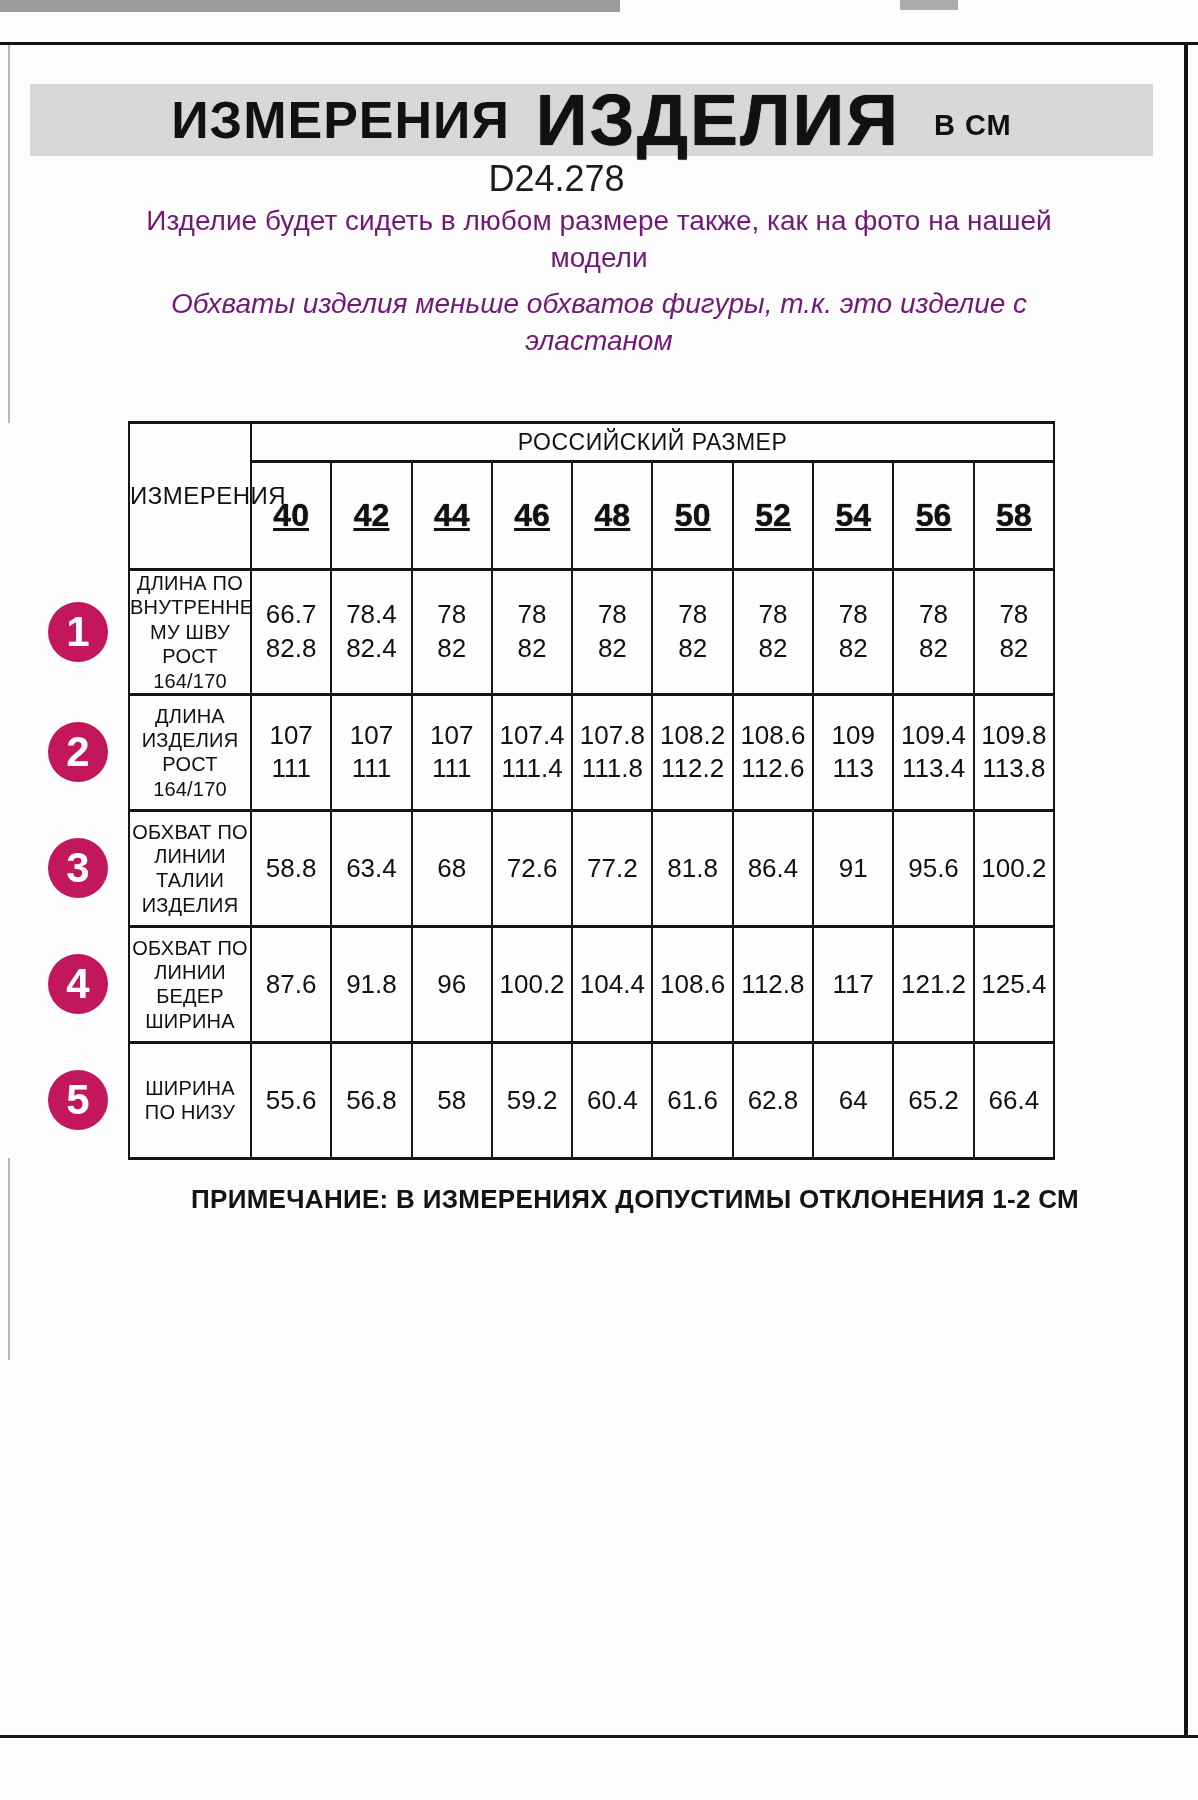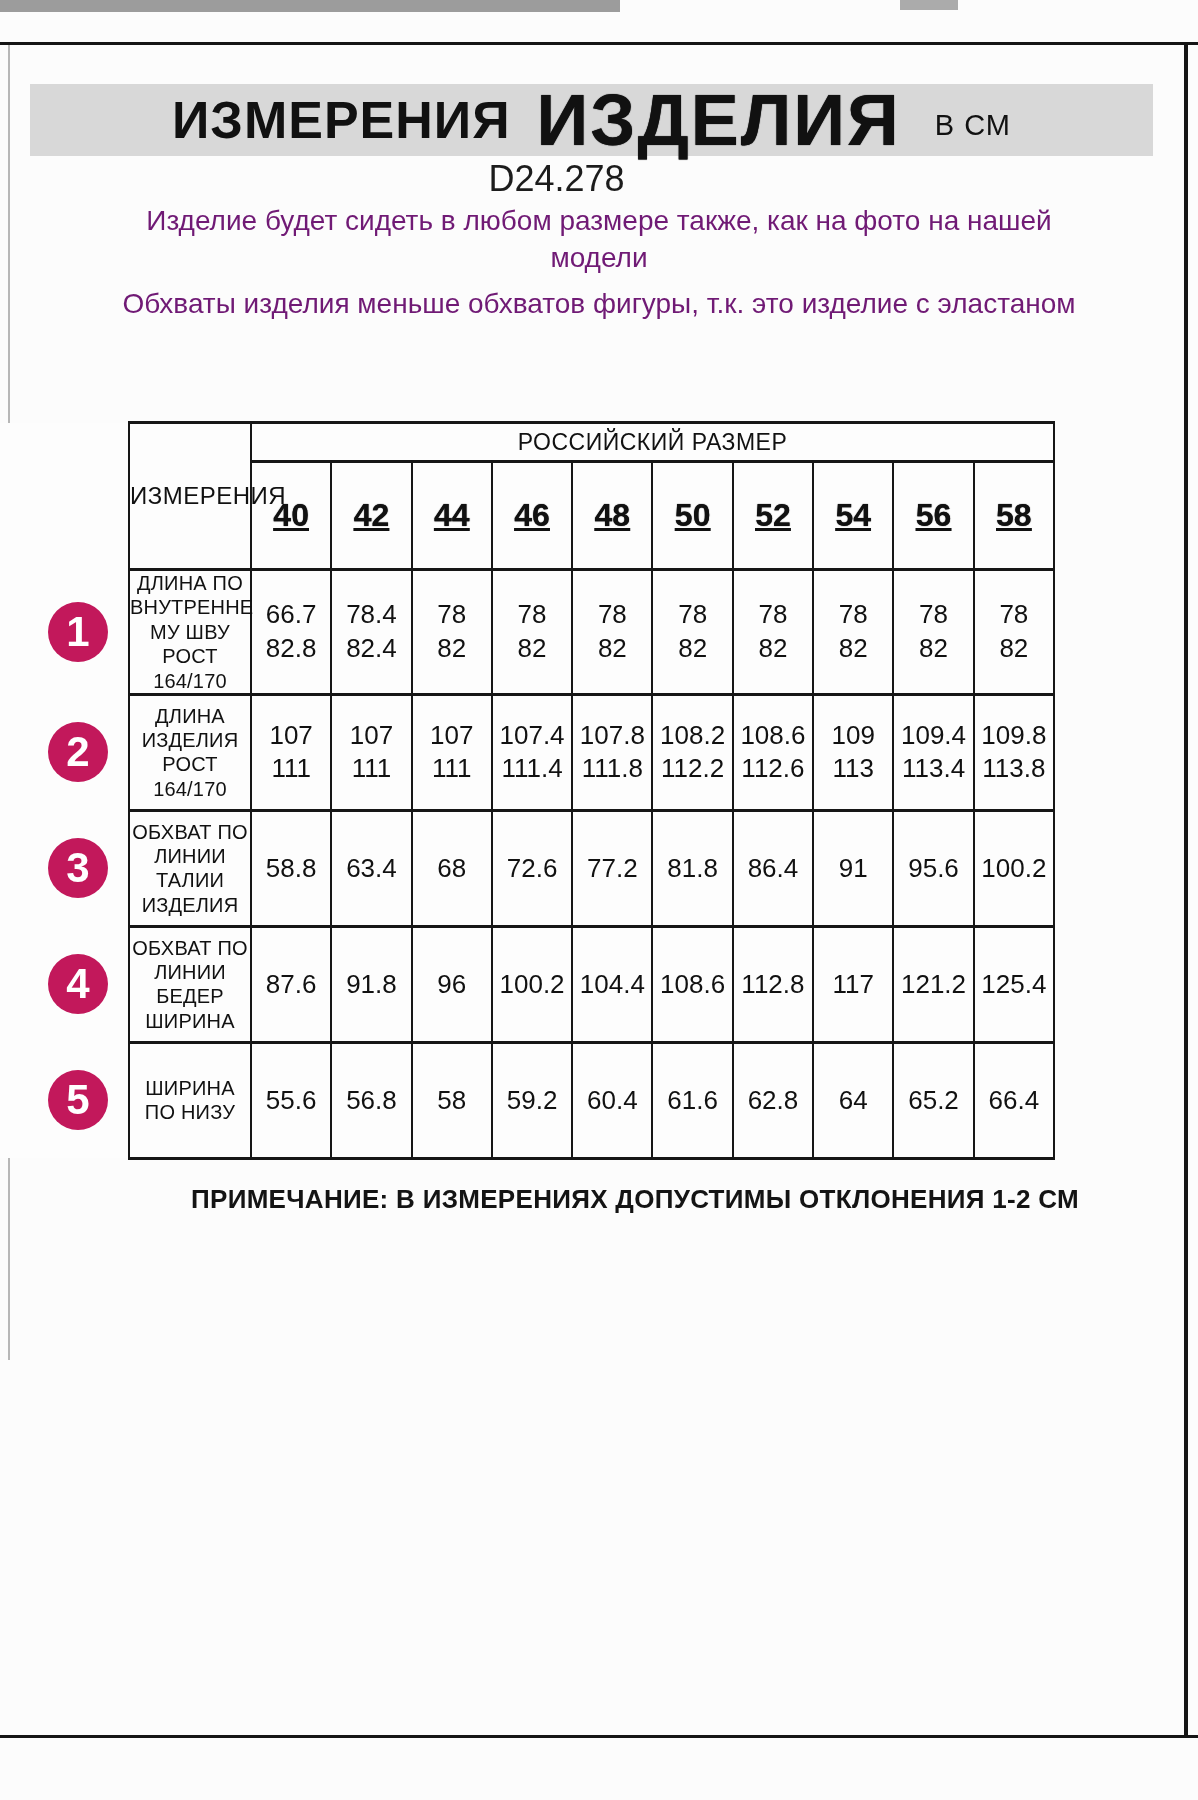--- a/index.html
+++ b/index.html
@@ -20,28 +20,28 @@
 
   
   .title-band{
     position:absolute;left:30px;top:84px;width:1123px;height:72px;
     background:var(--band,#d8d8d8);
     display:flex;align-items:center;justify-content:center;
   }
   .title-main{font-size:52px;font-weight:bold;letter-spacing:1px;}
   .title-secondary{font-size:72px;font-weight:bold;letter-spacing:2px;margin-left:26px;
     text-shadow:0 0 1px #000;}
-  .title-unit{font-size:29px;font-weight:normal;margin-left:34px;margin-top:10px;letter-spacing:1px;}
+  .title-unit{font-size:29px;font-weight:bold;margin-left:34px;margin-top:10px;letter-spacing:1px;}
 
   .product-code{position:absolute;left:0;top:158px;width:1113px;text-align:center;
     font-size:36px;color:#1c1c1c;}
   .lead{position:absolute;left:109px;width:980px;text-align:center;
     font-size:28px;line-height:1.32;color:#701a75;}
   .lead-1{top:203px;}
-  .lead-2{top:286px;}
+  .lead-2{top:286px;font-style:italic;}
 
   
   table.mt{
     position:absolute;left:0;top:421px;width:1055px;
     border-collapse:collapse;table-layout:fixed;
   }
   table.mt td{
     border:solid #161616;border-width:3px 2px;
     text-align:center;vertical-align:middle;padding:0;
     background:#fdfdfd;

